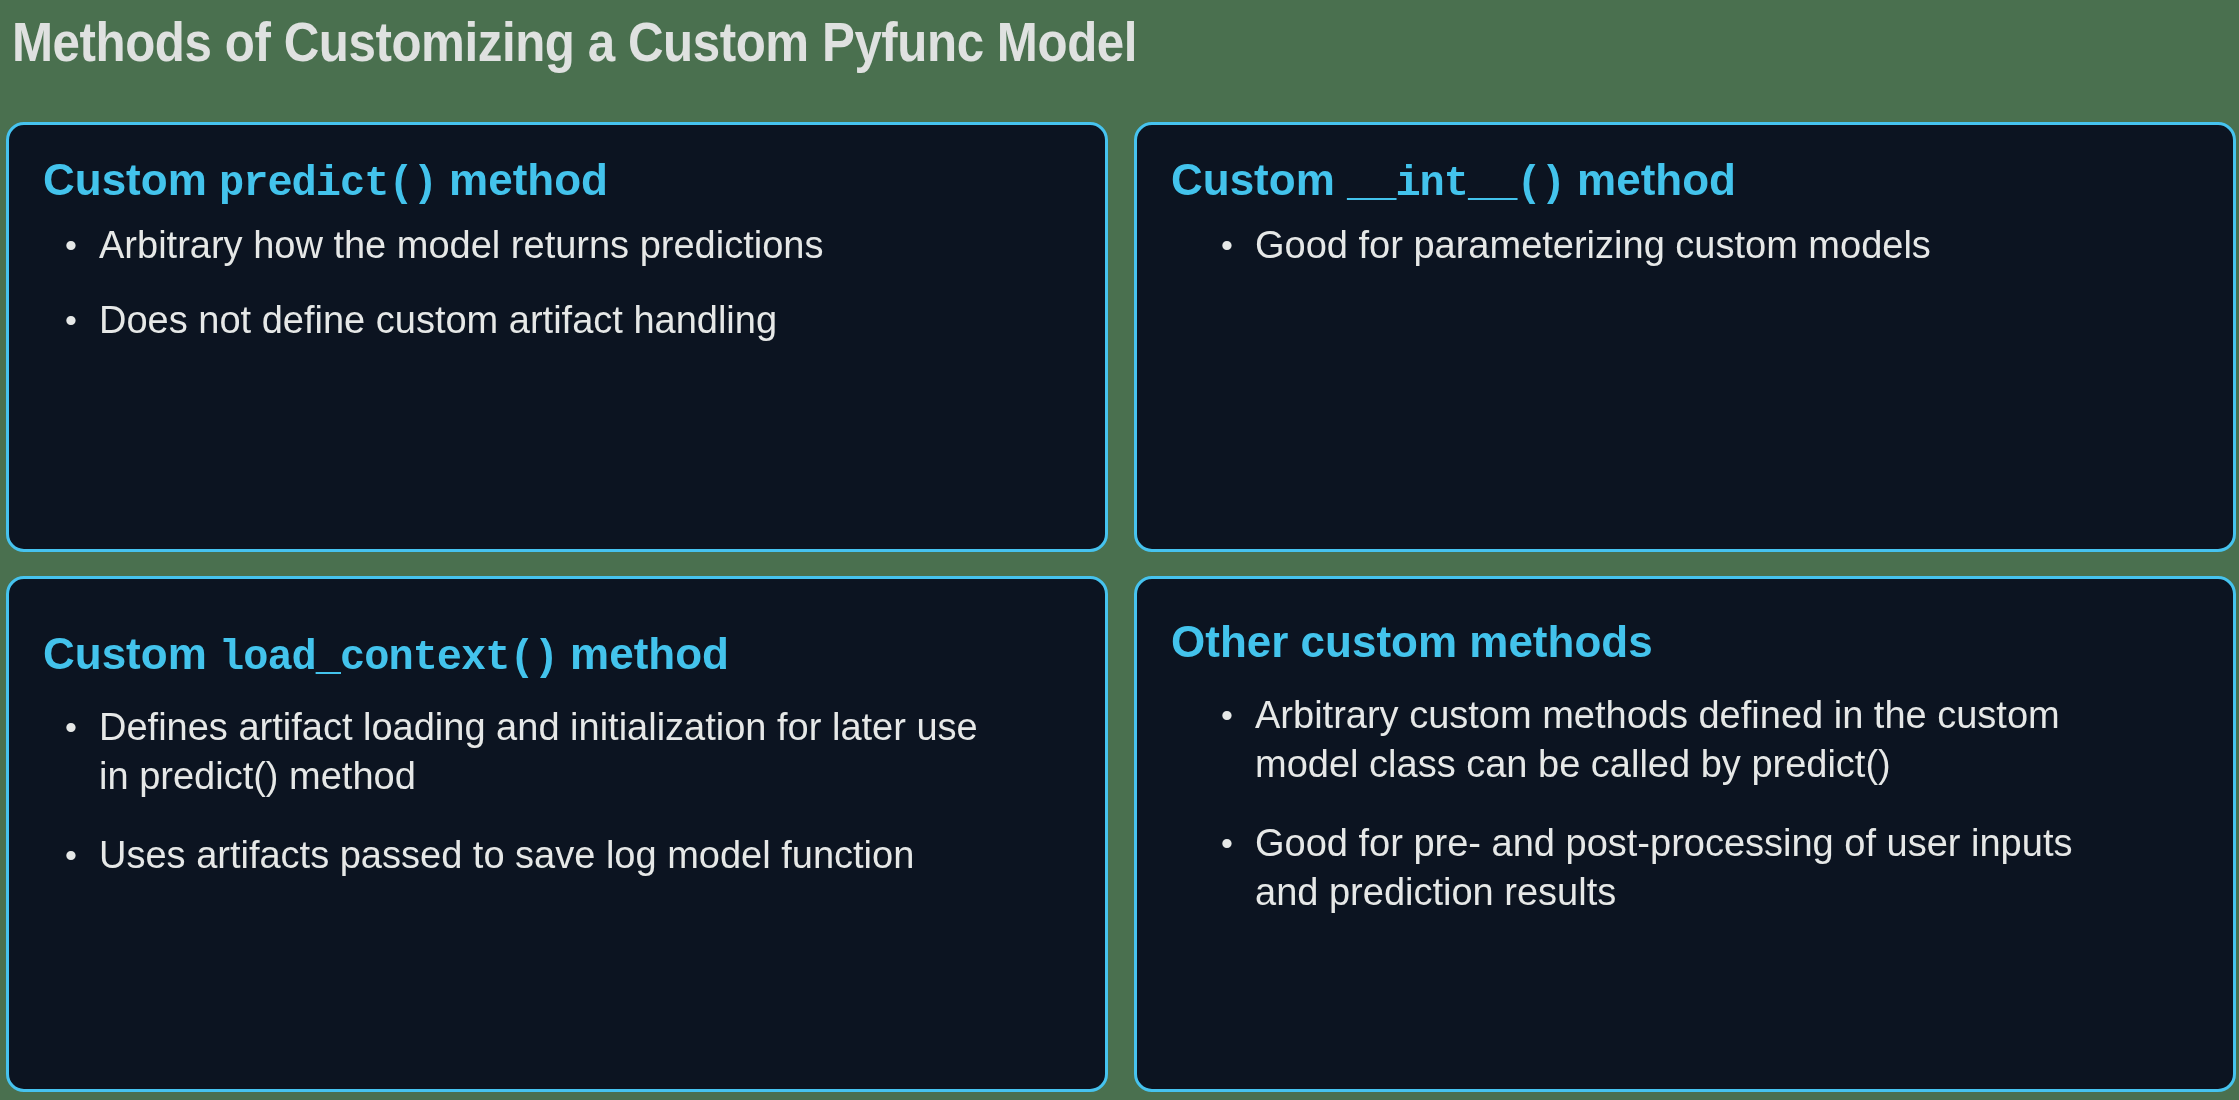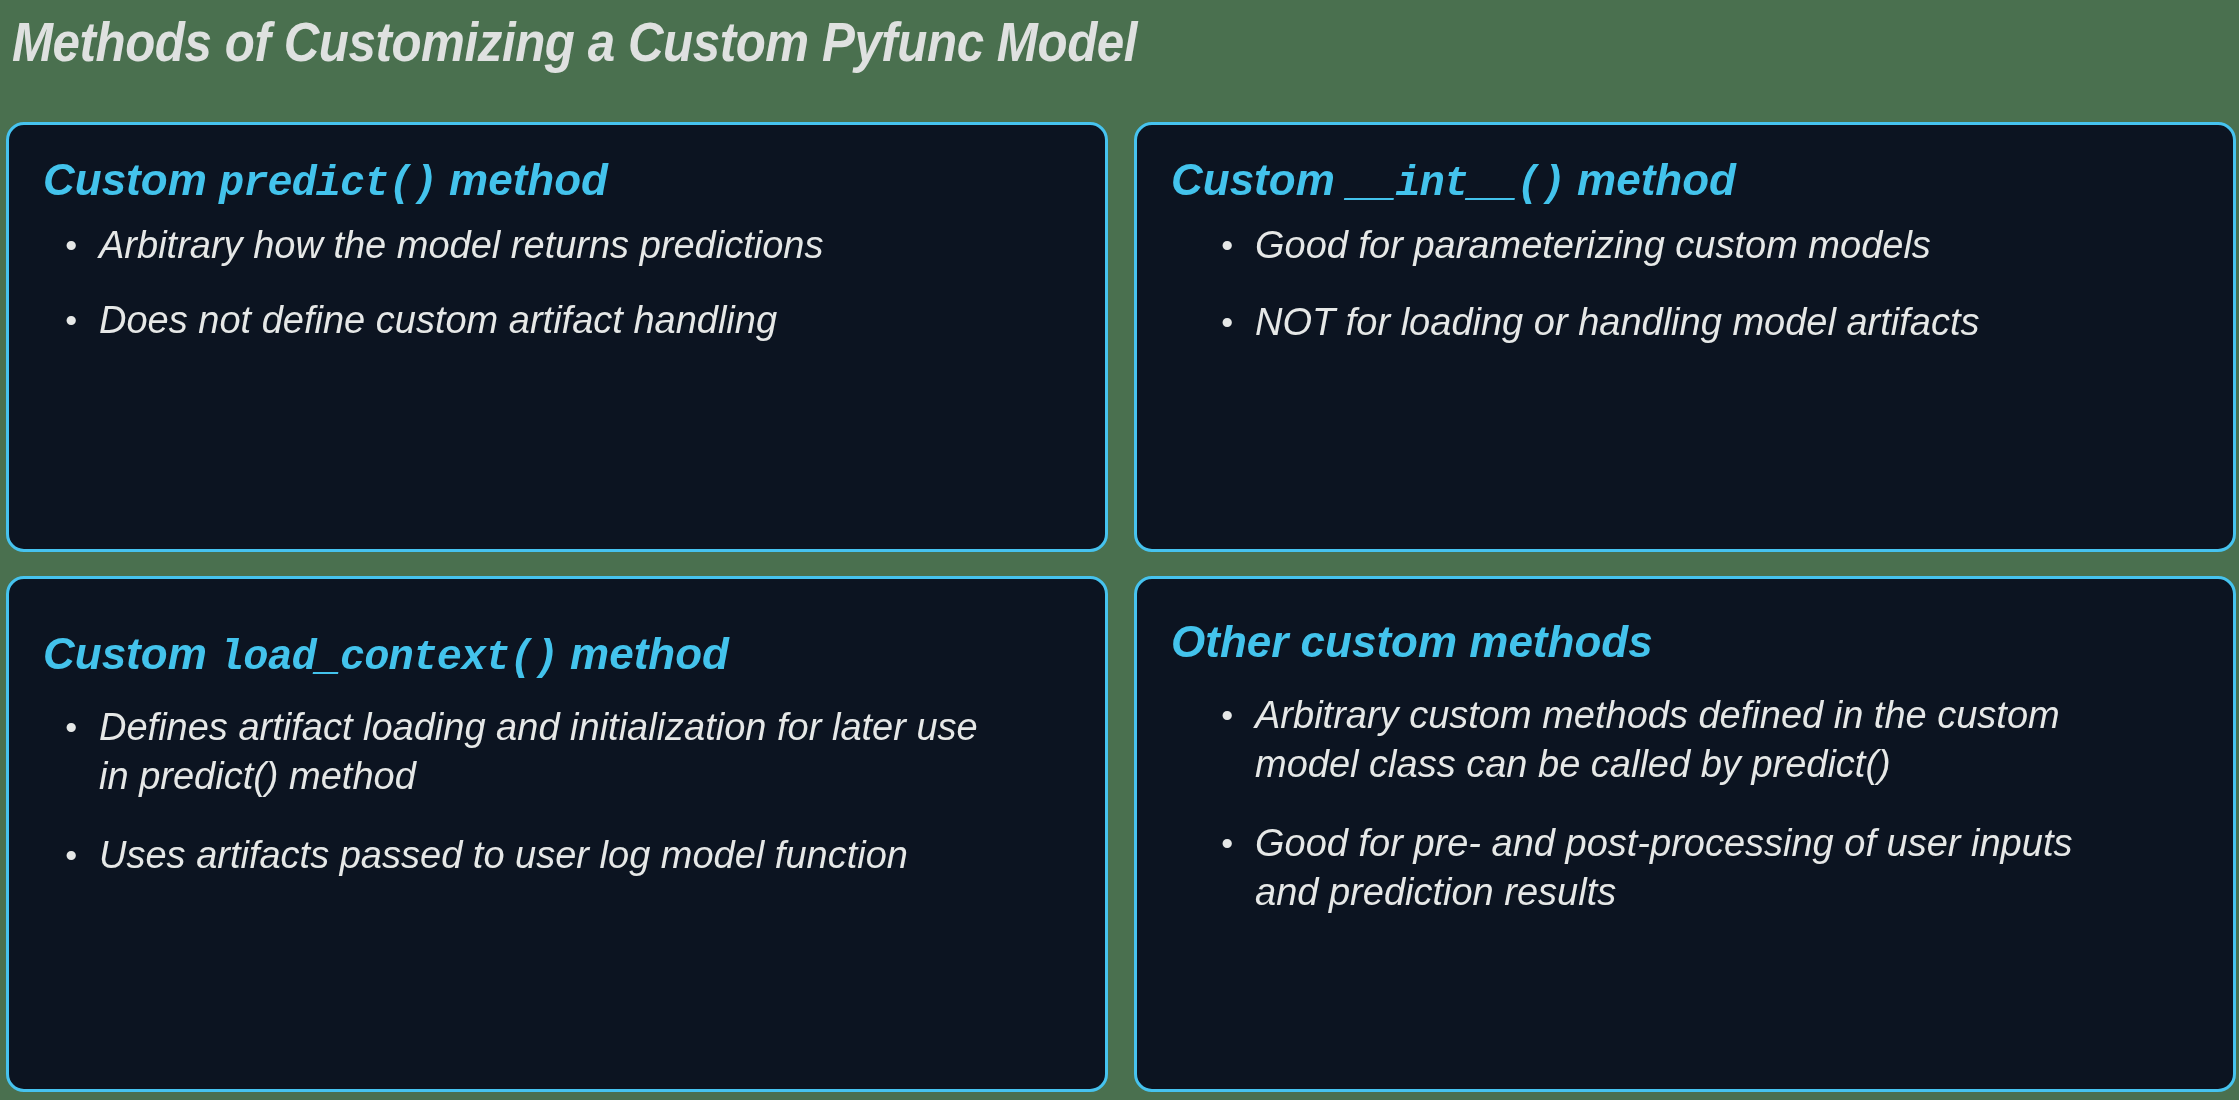--- a/index.html
+++ b/index.html
@@ -11,21 +11,20 @@
     height: 1100px;
     background: #4a704f;
     font-family: "Liberation Sans", sans-serif;
     overflow: hidden;
   }
   .slide {
     position: relative;
     width: 2239px;
     height: 864px;
     box-sizing: border-box;
-    font-style: italic;
   }
   .page-title {
     position: absolute;
     left: 12px;
     top: 6px;
     width: 2200px;
     height: 72px;
     color: #dfe1e0;
     font-size: 56px;
     font-weight: bold;
@@ -124,29 +123,28 @@
       <ul class="bullets">
         <li>Arbitrary how the model returns predictions</li>
         <li>Does not define custom artifact handling</li>
       </ul>
     </div>
 
     <div class="card card-2">
       <div class="card-heading"><span class="sans">Custom </span><span class="mono">__int__()</span><span class="sans"> method</span></div>
       <ul class="bullets">
         <li>Good for parameterizing custom models</li>
-        <li>NOT for loading or handling model artifacts</li>
       </ul>
     </div>
 
     <div class="card card-3">
       <div class="card-heading"><span class="sans">Custom </span><span class="mono">load_context()</span><span class="sans"> method</span></div>
       <ul class="bullets">
         <li>Defines artifact loading and initialization for later use in predict() method</li>
-        <li>Uses artifacts passed to user log model function</li>
+        <li>Uses artifacts passed to save log model function</li>
       </ul>
     </div>
 
     <div class="card card-4">
       <div class="card-heading"><span class="sans">Other custom methods</span><span class="mono"></span><span class="sans"></span></div>
       <ul class="bullets">
         <li>Arbitrary custom methods defined in the custom model class can be called by predict()</li>
         <li>Good for pre- and post-processing of user inputs and prediction results</li>
       </ul>
     </div>

